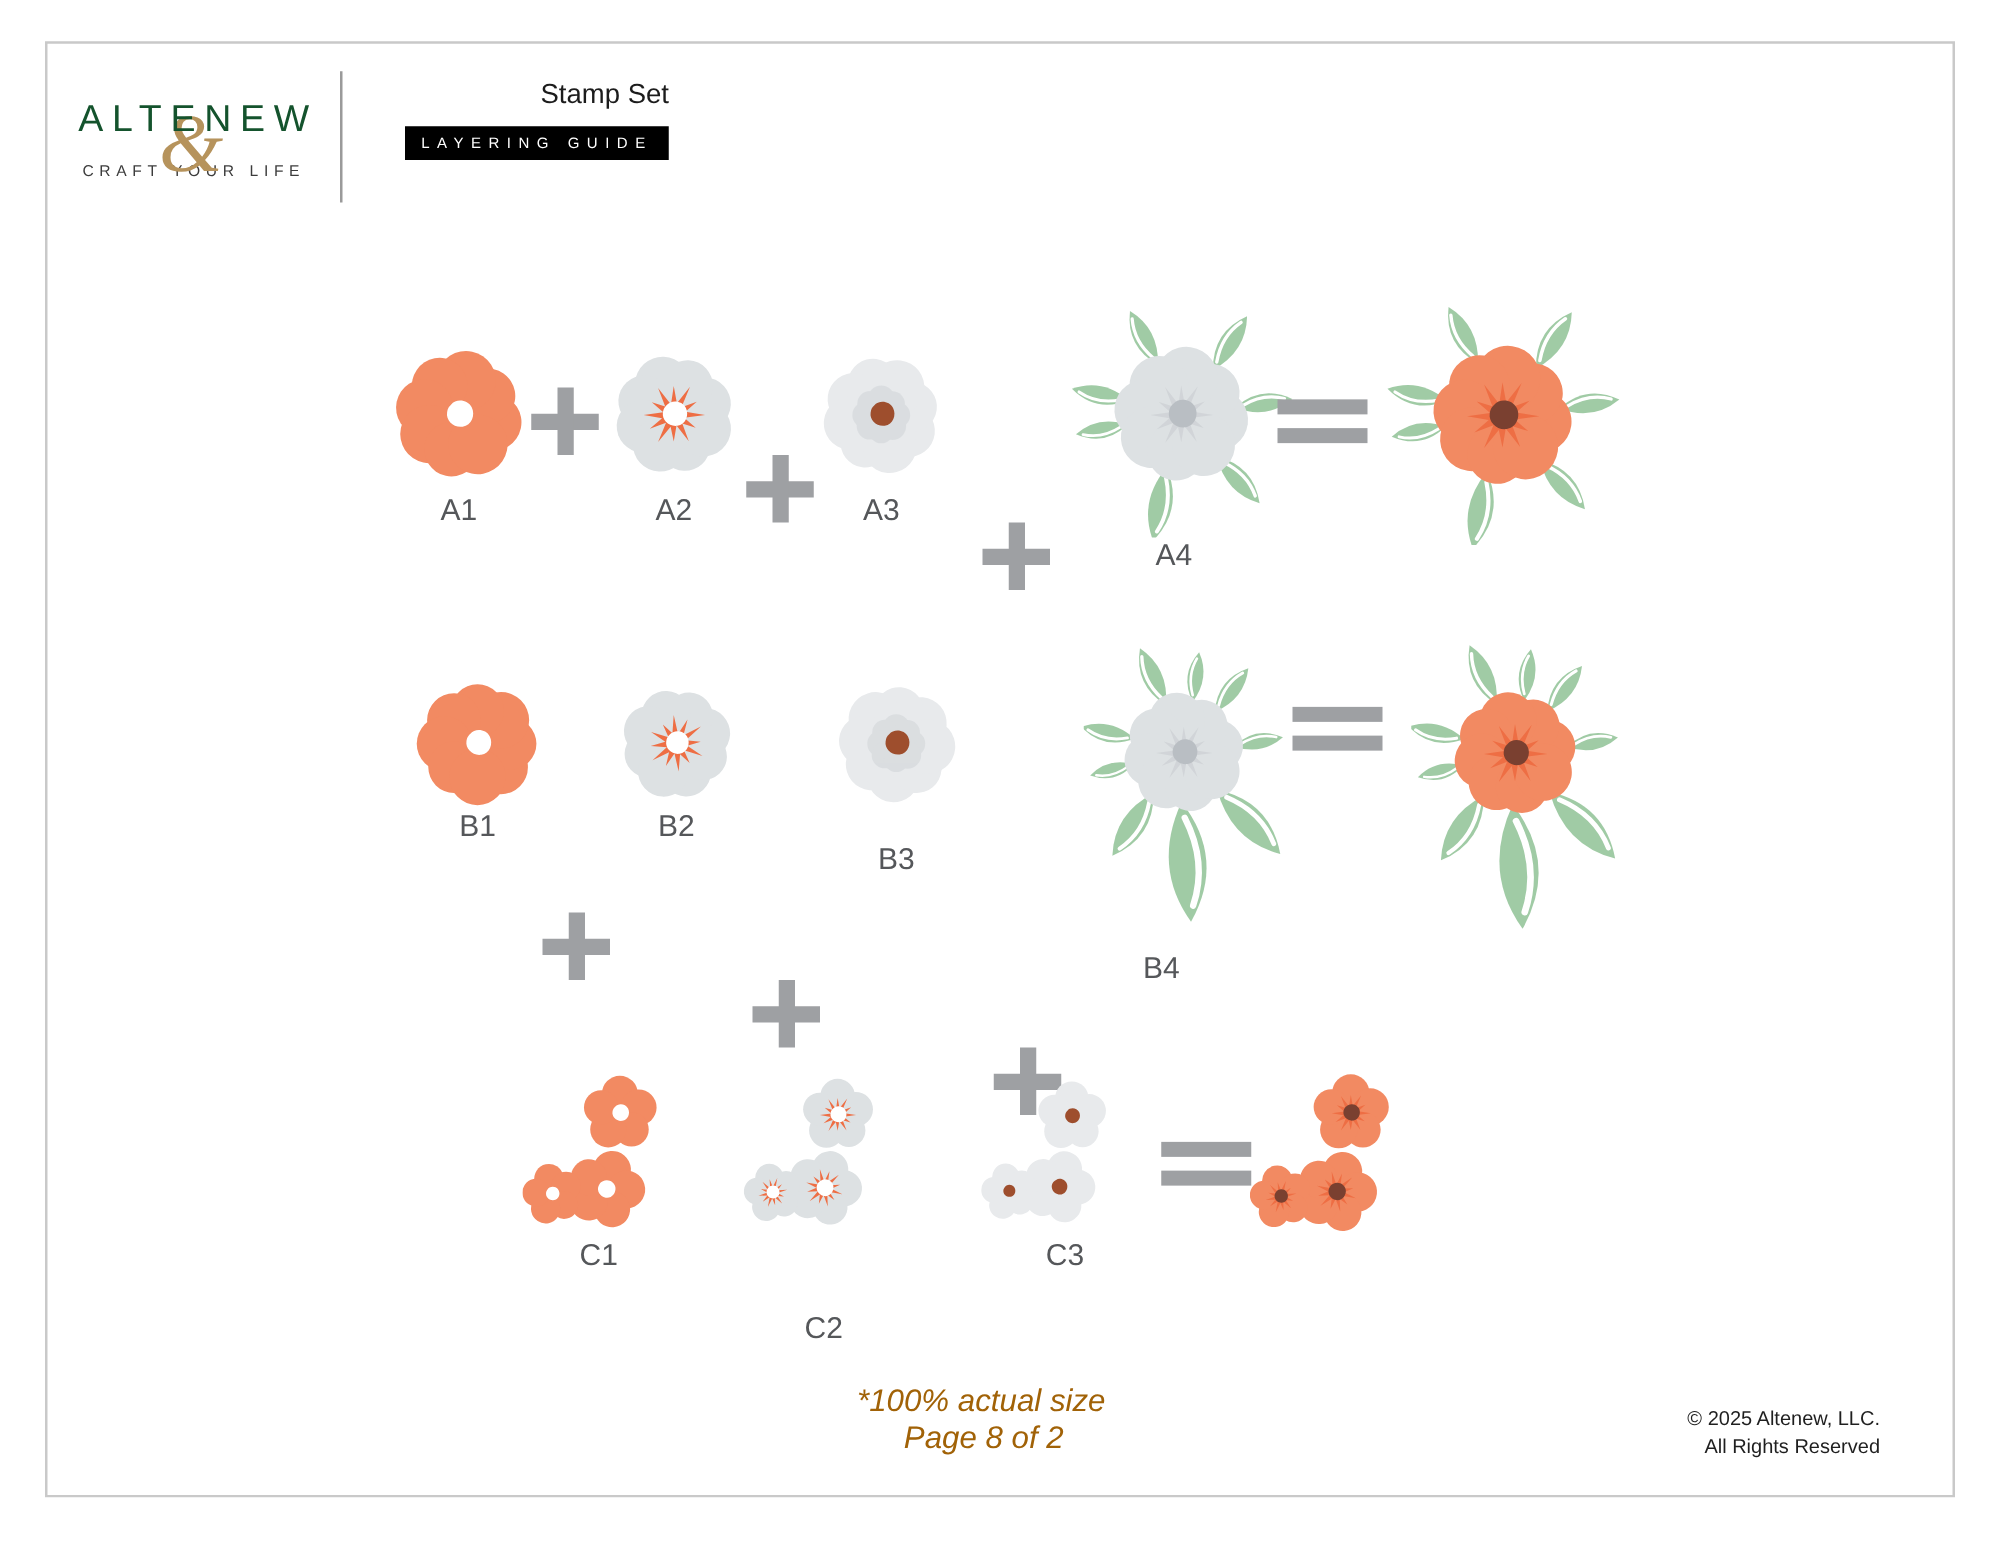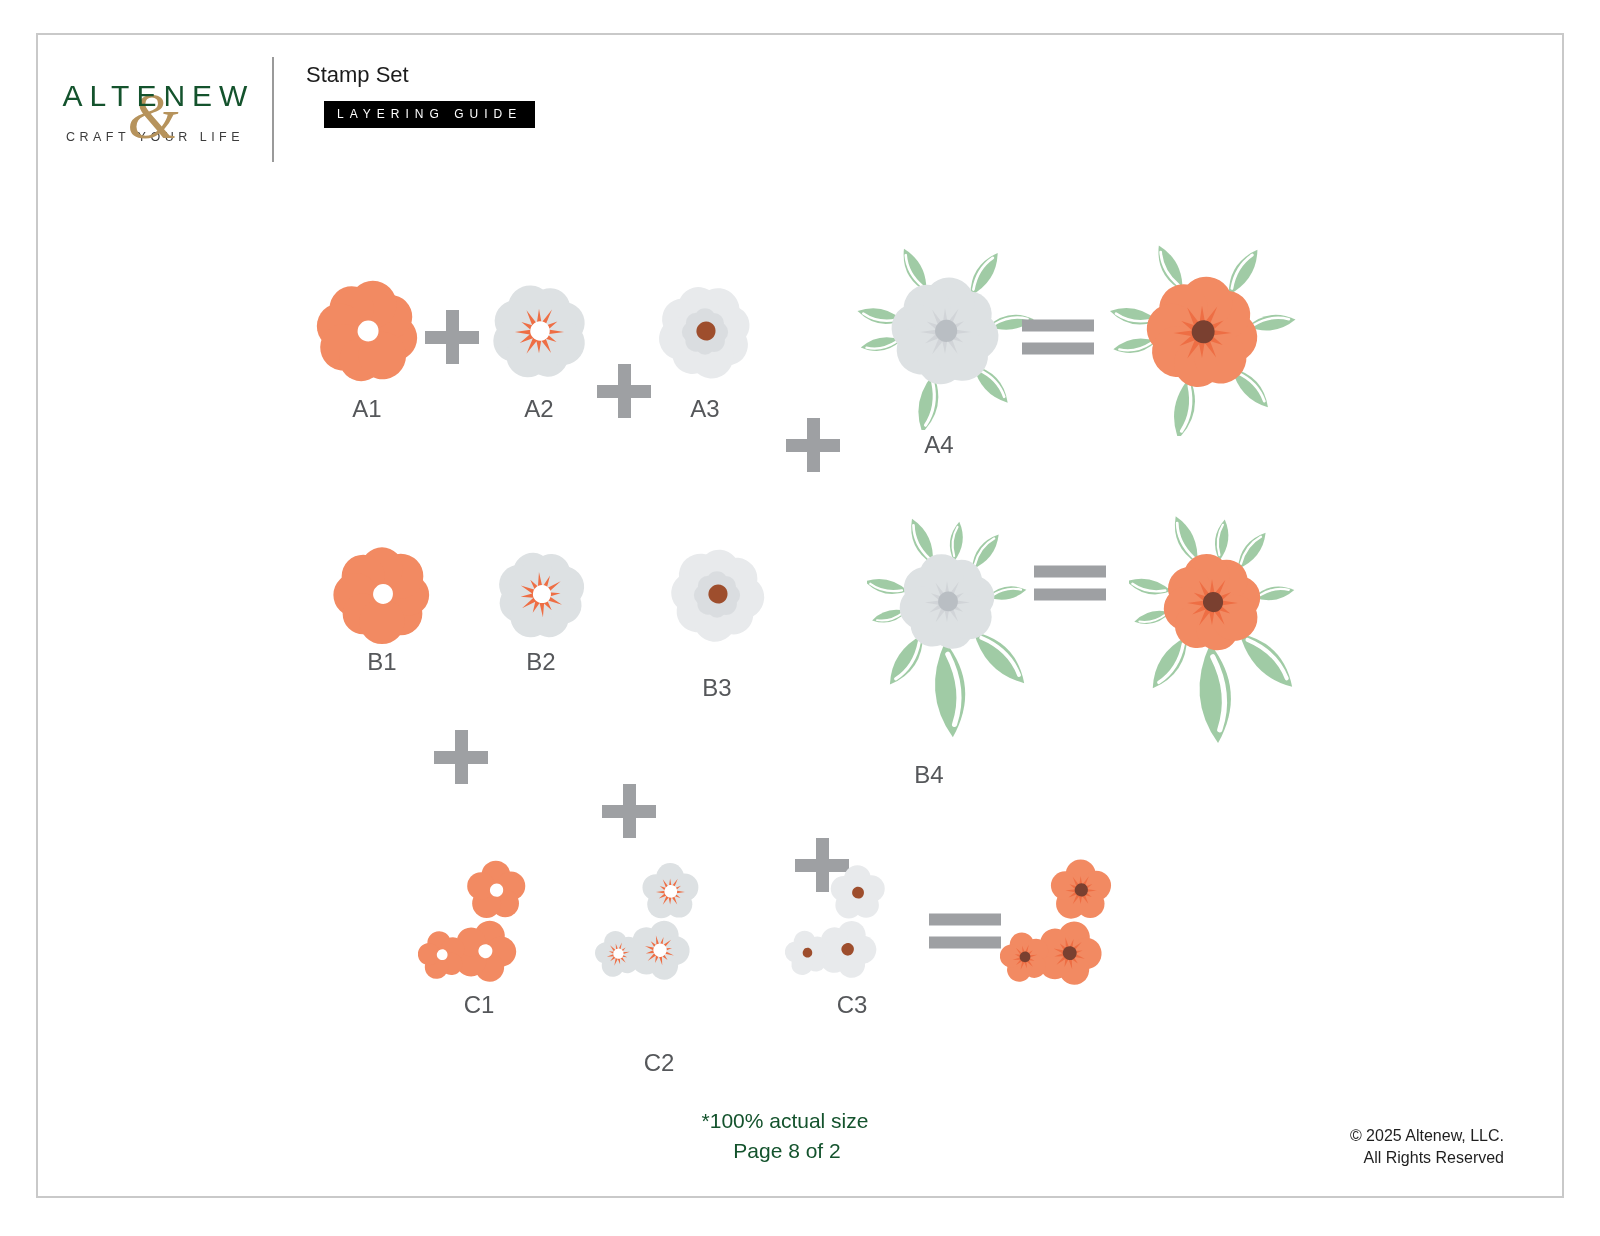--- a/index.html
+++ b/index.html
@@ -16,21 +16,21 @@
   
   .page-header{position:absolute;left:0;top:0;right:0;height:140px;display:flex;}
   .logo{width:234px;position:relative;text-align:center;padding-top:44px;}
   .brand-text{position:relative;z-index:2;font-size:30px;letter-spacing:7px;color:#14532d;padding-left:7px;}
   .brand-amp{position:absolute;z-index:1;left:50%;top:4px;transform:translateX(-54%);
     font-family:"Liberation Serif",serif;font-style:italic;font-size:66px;line-height:1;color:var(--gold,#B6935C);}
   .tagline{margin-top:17px;font-size:12.5px;letter-spacing:4.5px;color:#3c3c3c;}
   .header-divider{width:2px;background:#9a9a9a;height:105px;margin-top:22px;}
   .header-titles{padding:20px 0 0 32px;}
   .title{font-size:26px;font-weight:700;color:#101010;margin:0;letter-spacing:.2px;}
-  .subtitle{font-size:22px;color:#1c1c1c;margin-top:7px;}
+  .subtitle{font-size:22px;color:#1c1c1c;margin-top:7px;text-align:right;}
   .badge{margin-top:13px;background:var(--badge_bg,#000);color:var(--badge_text,#fff);
     font-size:12px;letter-spacing:6px;padding:6px 13px 7px;display:inline-block;margin-left:18px;}
 
   
   .plus{width:54px;height:54px;position:relative;}
   .plus::before{content:"";position:absolute;left:0;right:0;top:50%;height:13px;margin-top:-6.5px;background:var(--operator_gray,#9EA0A3);}
   .plus::after{content:"";position:absolute;top:0;bottom:0;left:50%;width:13px;margin-left:-6.5px;background:var(--operator_gray,#9EA0A3);}
   .equals{width:72px;}
   .equals .bar{height:12px;background:var(--operator_gray,#9EA0A3);}
   .equals .bar + .bar{margin-top:11px;}
@@ -43,21 +43,21 @@
   .c-gray{fill:var(--gray_flower,#DDE1E3);}
   .c-graylight{fill:var(--gray_flower_light,#E8EAEC);}
   .c-grayshade{fill:var(--gray_shade,#C7CCD0);}
   .c-graydark{fill:var(--gray_center,#B9BEC3);}
   .c-brown{fill:var(--brown,#9E4E2D);}
   .c-browndark{fill:var(--brown_dark,#7A4030);}
   .leaf-body{fill:var(--green,#A0CBA5);}
   .leaf-vein{fill:none;stroke:#fff;stroke-width:2.4;stroke-linecap:round;}
 
   
-  .foot-italic{font-size:21px;color:#14532d;white-space:nowrap;}
+  .foot-italic{font-style:italic;font-size:25px;color:#a16207;white-space:nowrap;}
   .copyright{position:absolute;right:58px;top:1090px;text-align:right;font-size:16px;color:#1f1f1f;line-height:1.4;}
 </style>
 </head>
 <body>
 
 <svg width="0" height="0" style="position:absolute" aria-hidden="true">
   <defs>
     <g id="scallop">
       <circle r="28"></circle>
       <circle cx="27" r="22"></circle>

